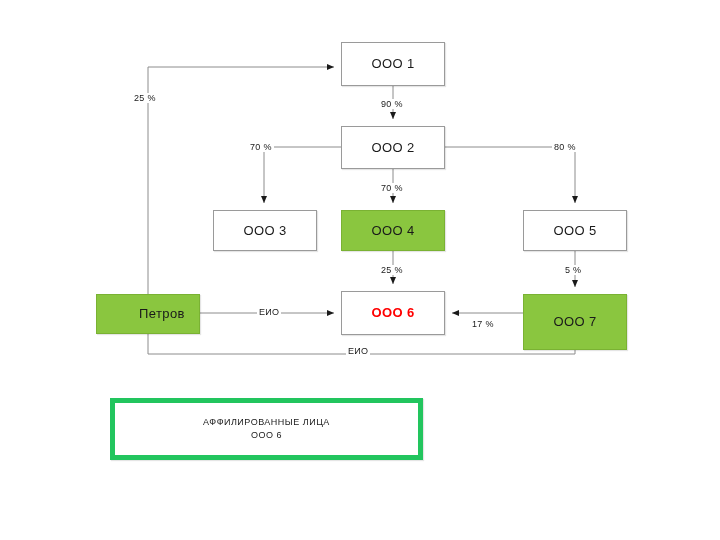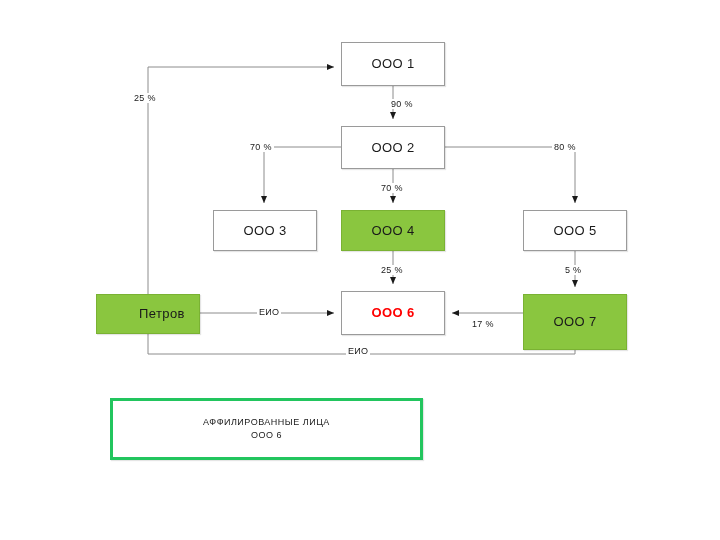--- a/index.html
+++ b/index.html
@@ -53,21 +53,21 @@
     font-size: 9px;
     color: #1a1a1a;
     letter-spacing: 0.3px;
     background: #ffffff;
     padding: 0 2px;
     white-space: nowrap;
   }
   .legend-box {
     position: absolute;
     box-sizing: border-box;
-    border: 3px solid #22c55e;
+    border: 5px solid #22c55e;
     background: #ffffff;
     display: flex;
     align-items: center;
     justify-content: center;
     text-align: center;
     font-size: 9px;
     letter-spacing: 0.5px;
     color: #1a1a1a;
     line-height: 1.5;
     box-shadow: 1px 1px 1px rgba(0,0,0,0.10);
@@ -135,21 +135,21 @@
 
   <div class="node accent" style="left:341px; top:291px; width:104px; height:44px;">
     <span class="node-label">ООО 6</span>
   </div>
 
   <div class="node green" style="left:523px; top:294px; width:104px; height:56px;">
     <span class="node-label">ООО 7</span>
   </div>
 
   <div class="edge-label" style="left:132px; top:93px;">25 %</div>
-  <div class="edge-label" style="left:389px; top:99px;">90 %</div>
+  <div class="edge-label" style="left:379px; top:99px;">90 %</div>
   <div class="edge-label" style="left:248px; top:142px;">70 %</div>
   <div class="edge-label" style="left:552px; top:142px;">80 %</div>
   <div class="edge-label" style="left:379px; top:183px;">70 %</div>
   <div class="edge-label" style="left:379px; top:265px;">25 %</div>
   <div class="edge-label" style="left:563px; top:265px;">5 %</div>
   <div class="edge-label" style="left:257px; top:307px;">ЕИО</div>
   <div class="edge-label" style="left:470px; top:307px;margin-top:12px;">17 %</div>
   <div class="edge-label" style="left:346px; top:346px;">ЕИО</div>
 
   <div class="legend-box" style="left:110px; top:398px; width:313px; height:62px;">

